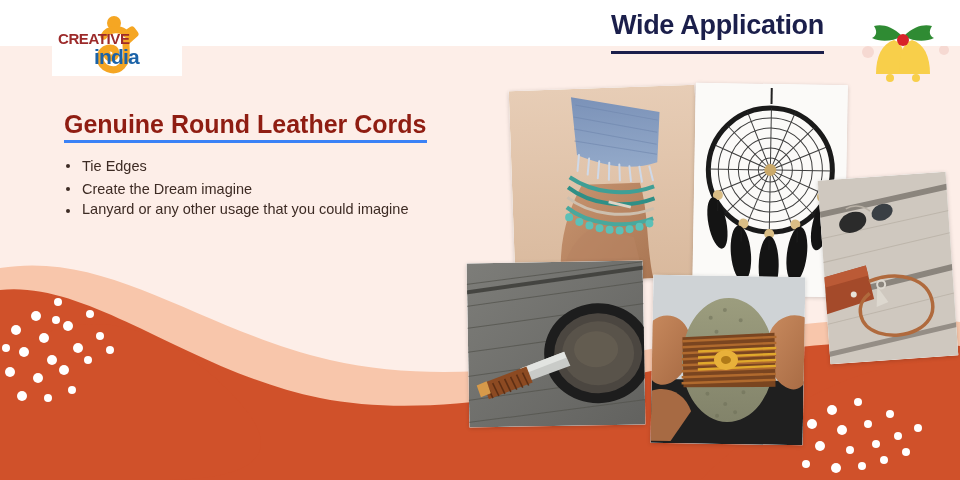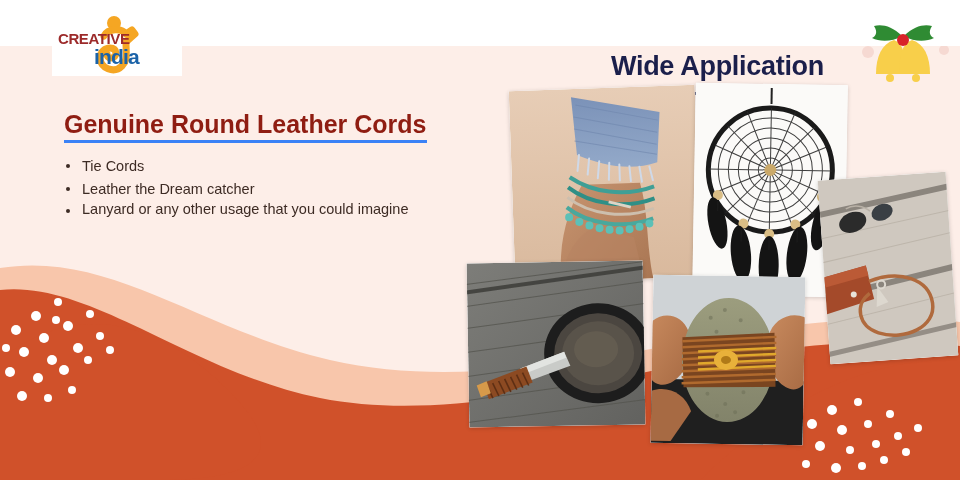--- a/index.html
+++ b/index.html
@@ -30,21 +30,20 @@
   #logo svg{display:block;}
 
   
   #title{
     right:136px;top:10px;
     font-size:27px;font-weight:bold;color:#1b1f4b;
     letter-spacing:-0.3px;
     border-bottom:3px solid #1b1f4b;
     padding-bottom:10px;line-height:1.15;
     white-space:nowrap;
-    margin-top:41px;
   }
 
   
   #bells{right:2px;top:0px;width:112px;height:88px;}
 
   
   #heading{
     left:64px;top:110px;
     font-size:25px;font-weight:bold;color:#8f1d12;
     border-bottom:3px solid #3b82f6;
@@ -204,22 +203,22 @@
                C34,42 46,42 56,36 Z" fill="#2f8b33"></path>
       <path d="M58,36 C68,26 78,24 86,26 C82,32 84,36 88,38
                C80,42 68,42 58,36 Z" fill="#2f8b33"></path>
       <circle cx="57" cy="40" r="6" fill="#d8232a"></circle>
     </svg>
   </div>
 
   <div id="heading" class="layer">Genuine Round Leather Cords</div>
 
   <ul id="bullets" class="layer">
-    <li>Tie Cords</li>
-    <li>Leather the Dream catcher</li>
+    <li>Tie Edges</li>
+    <li>Create the Dream imagine</li>
     <li class="tight">Lanyard or any other usage that you could imagine</li>
   </ul>
 
   <div class="photo" id="ph-anklet">
     <div class="inner">
       <svg width="186" height="192" viewBox="0 0 186 192">
         <defs>
           <linearGradient id="sand" x1="0" y1="0" x2="0" y2="1">
             <stop offset="0" stop-color="#e7cdb6"></stop>
               <stop offset="1" stop-color="#d9b99d"></stop>

